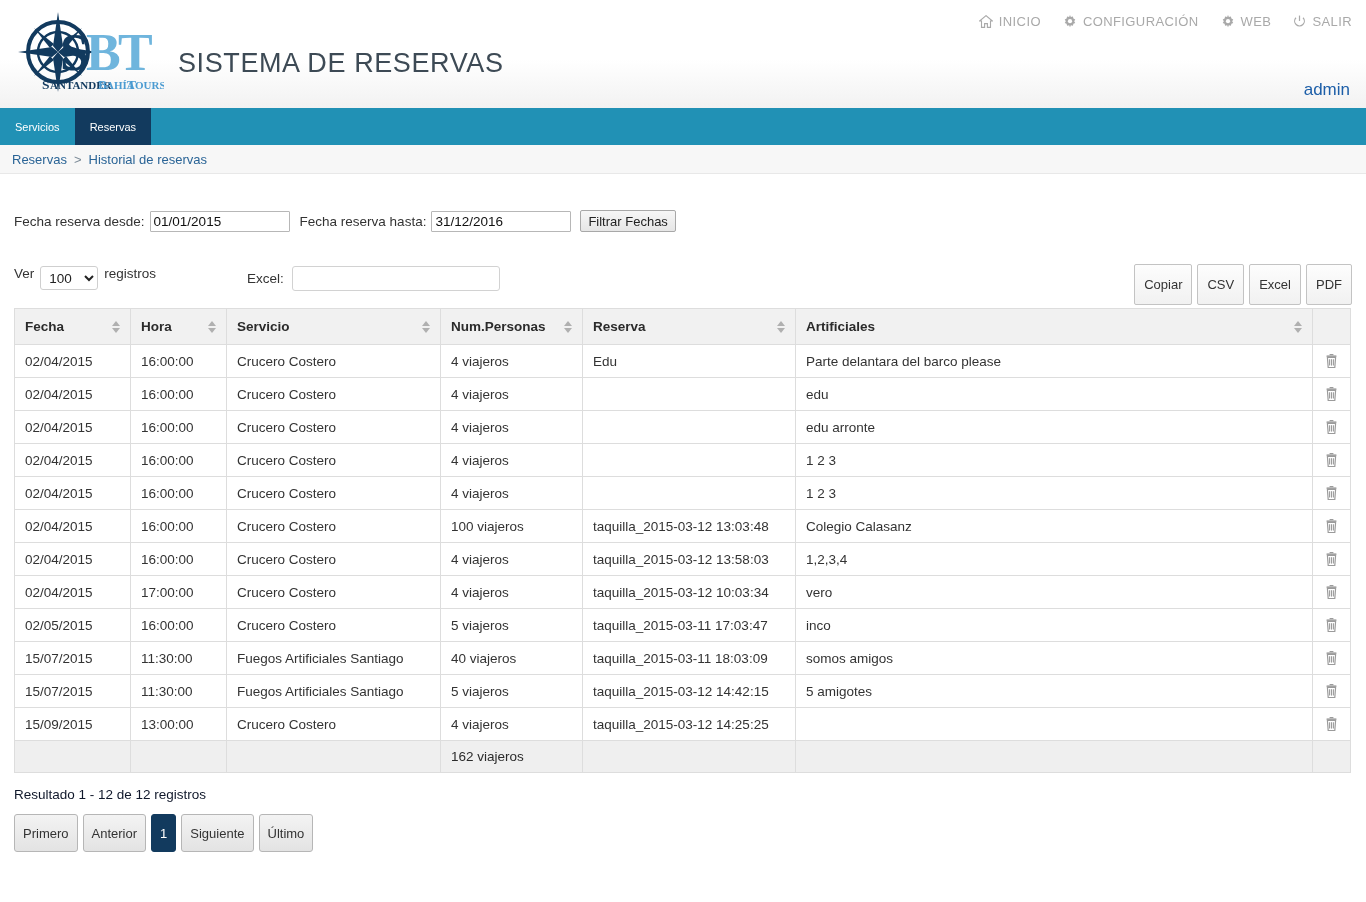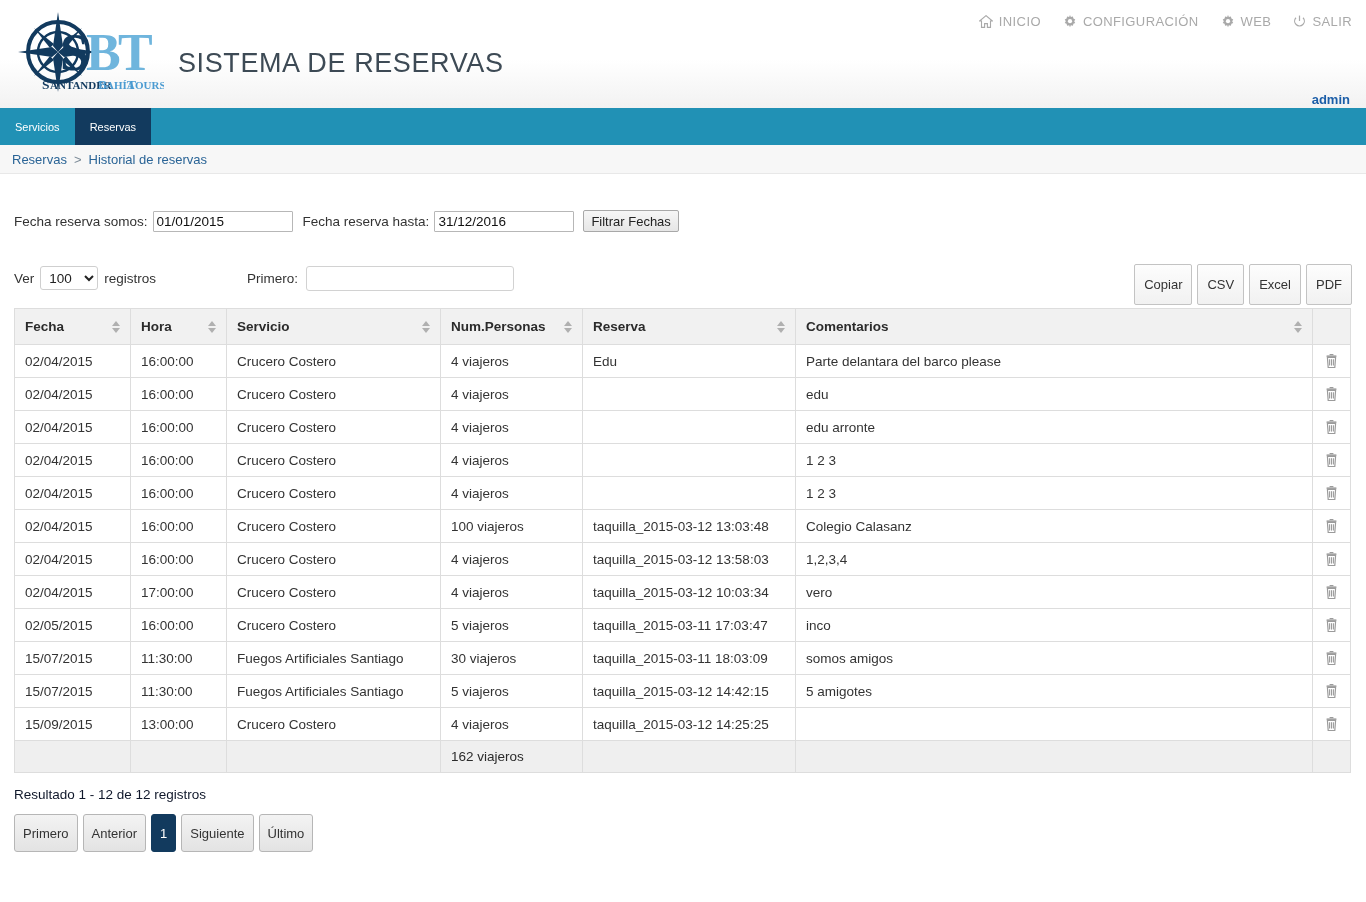--- a/index.html
+++ b/index.html
@@ -56,24 +56,24 @@
   .brand-title {
     font-size: 27px;
     color: #3d4a55;
     letter-spacing: .6px;
     font-weight: 400;
     white-space: nowrap;
     padding-top: 18px;
   }
   .user-label {
     position: absolute;
-    right: 16px; top: 92px;
+    right: 16px; top: 80px;
     color: #1c5ea8;
-    font-size: 13px;
-    font-weight: bold;
+    font-size: 17px;
+    font-weight: normal;
   }
 
   
   .navbar {
     height: 37px;
     background: #2191b5;
     display: flex;
     align-items: stretch;
   }
   .navtab {
@@ -145,21 +145,21 @@
 
   .table-controls {
     position: relative;
     display: flex;
     align-items: center;
     margin-top: 32px;
     height: 28px;
     font-size: 13.5px;
     color: #333;
   }
-  .len-wrap { display: flex; align-items: center; gap: 6px; }
+  .len-wrap { display: flex; align-items: flex-start; gap: 6px; }
   .len-select {
     width: 58px; height: 24px;
     border: 1px solid #cfcfcf;
     border-radius: 3px;
     background: #fff;
     font-family: "Liberation Sans", sans-serif;
     font-size: 13.5px;
     color: #222;
     padding-left: 4px;
     cursor: pointer;
@@ -375,37 +375,37 @@
 
   <div class="breadcrumb-bar">
     <span class="crumb-link">Reservas</span>
     <span class="crumb-sep">&gt;</span>
     <span class="crumb-current">Historial de reservas</span>
   </div>
 
   <div class="content">
 
     <div class="filter-row">
-      <span class="filter-label">Fecha reserva somos:</span>
+      <span class="filter-label">Fecha reserva desde:</span>
       <input class="date-input" type="text" value="01/01/2015" style="">
       <span class="filter-label filter-label2">Fecha reserva hasta:</span>
       <input class="date-input" type="text" value="31/12/2016" style="">
       <button class="btn-filter">Filtrar Fechas</button>
     </div>
 
     <div class="table-controls">
       <div class="len-wrap">
         <span>Ver</span>
         <select class="len-select">
           <option selected="">100</option>
         </select>
         <span>registros</span>
       </div>
       <div class="search-wrap">
-        <span>Primero:</span>
+        <span>Excel:</span>
         <input class="search-input" type="text" placeholder="" style="">
       </div>
       <div class="export-btns">
         <button class="btn-export">Copiar</button>
         <button class="btn-export">CSV</button>
         <button class="btn-export">Excel</button>
         <button class="btn-export">PDF</button>
       </div>
     </div>
 
@@ -461,21 +461,21 @@
             <div class="th-inner">
               <span>Reserva</span>
               <span class="sort-ic">
                   <span class="up"></span>
                   <span class="down"></span>
                 </span>
             </div>
           </th>
           <th>
             <div class="th-inner">
-              <span>Comentarios</span>
+              <span>Artificiales</span>
               <span class="sort-ic">
                   <span class="up"></span>
                   <span class="down"></span>
                 </span>
             </div>
           </th>
           <th class="col-act"></th>
         </tr>
       </thead>
       <tbody id="tbody">
@@ -638,21 +638,21 @@
                   <line x1="4.6" y1="5.2" x2="4.6" y2="11.6" stroke="#9b9b9b" stroke-width="1.1"></line>
                   <line x1="6.5" y1="5.2" x2="6.5" y2="11.6" stroke="#9b9b9b" stroke-width="1.1"></line>
                   <line x1="8.4" y1="5.2" x2="8.4" y2="11.6" stroke="#9b9b9b" stroke-width="1.1"></line>
                 </svg>
               </span></td>
           </tr>
           <tr>
             <td>15/07/2015</td>
             <td>11:30:00</td>
             <td>Fuegos Artificiales Santiago</td>
-            <td>30 viajeros</td>
+            <td>40 viajeros</td>
             <td>taquilla_2015-03-11 18:03:09</td>
             <td>somos amigos</td>
             <td class="col-act"><span class="trash-btn">
                 <svg width="13" height="14" viewBox="0 0 13 14">
                   <rect x="1.6" y="1.4" width="9.8" height="1.5" fill="#9b9b9b"></rect>
                   <rect x="4.6" y="0" width="3.8" height="1.2" fill="#9b9b9b"></rect>
                   <path d="M2.4 3.4 h8.2 l-0.8 10.2 h-6.6 Z" fill="none" stroke="#9b9b9b" stroke-width="1.2"></path>
                   <line x1="4.6" y1="5.2" x2="4.6" y2="11.6" stroke="#9b9b9b" stroke-width="1.1"></line>
                   <line x1="6.5" y1="5.2" x2="6.5" y2="11.6" stroke="#9b9b9b" stroke-width="1.1"></line>
                   <line x1="8.4" y1="5.2" x2="8.4" y2="11.6" stroke="#9b9b9b" stroke-width="1.1"></line>

